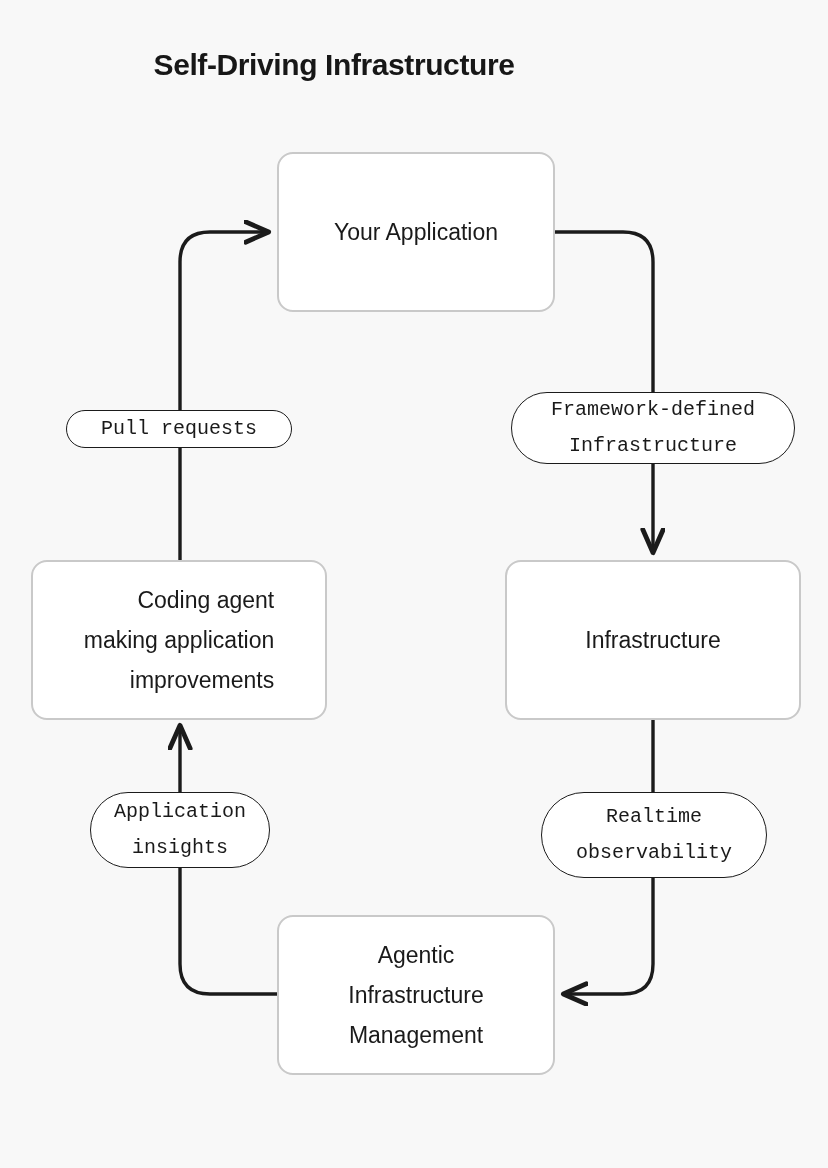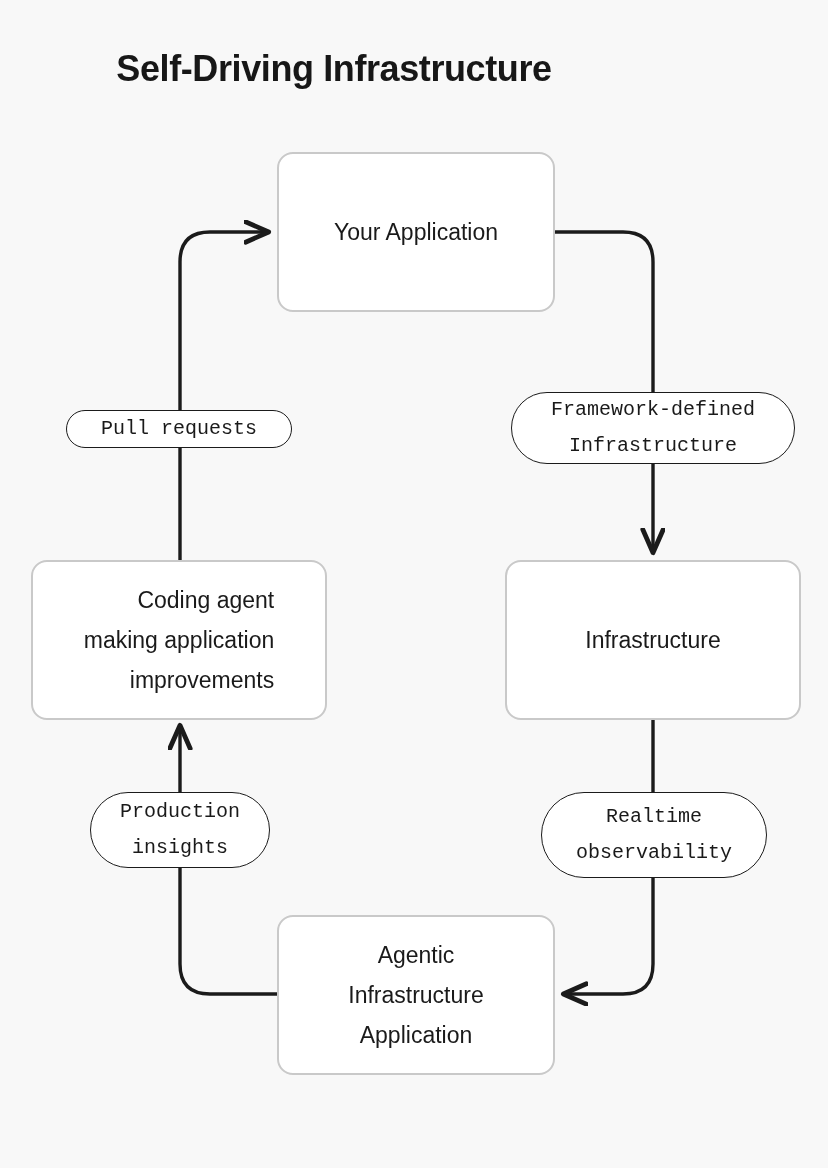--- a/index.html
+++ b/index.html
@@ -17,21 +17,21 @@
     position: relative;
     width: 828px;
     height: 1168px;
   }
   .diagram-title {
     position: absolute;
     top: 48px;
     left: 0;
     width: 668px;
     text-align: center;
-    font-size: 36px;
+    font-size: 30px;
     font-weight: bold;
     color: #171717;
     letter-spacing: -0.4px;
   }
   svg.edges {
     position: absolute;
     top: 0;
     left: 0;
     width: 828px;
     height: 1168px;
@@ -115,41 +115,41 @@
     <span class="node-text">Your Application</span>
   </div>
 
   <div class="node" id="node-infra">
     <span class="node-text">Infrastructure</span>
   </div>
 
   <div class="node" id="node-agentic">
     <span class="node-text">Agentic
 Infrastructure
-Application</span>
+Management</span>
   </div>
 
   <div class="node" id="node-coding">
     <span class="node-text">Coding agent
 making application
 improvements</span>
   </div>
 
   <div class="edge-label" id="label-framework">
     <span class="edge-label-text">Framework-defined
 Infrastructure</span>
   </div>
 
   <div class="edge-label" id="label-realtime">
     <span class="edge-label-text">Realtime
 observability</span>
   </div>
 
   <div class="edge-label" id="label-production">
-    <span class="edge-label-text">Production
+    <span class="edge-label-text">Application
 insights</span>
   </div>
 
   <div class="edge-label" id="label-pull">
     <span class="edge-label-text">Pull requests</span>
   </div>
 
 </div>
 
 </body></html>

